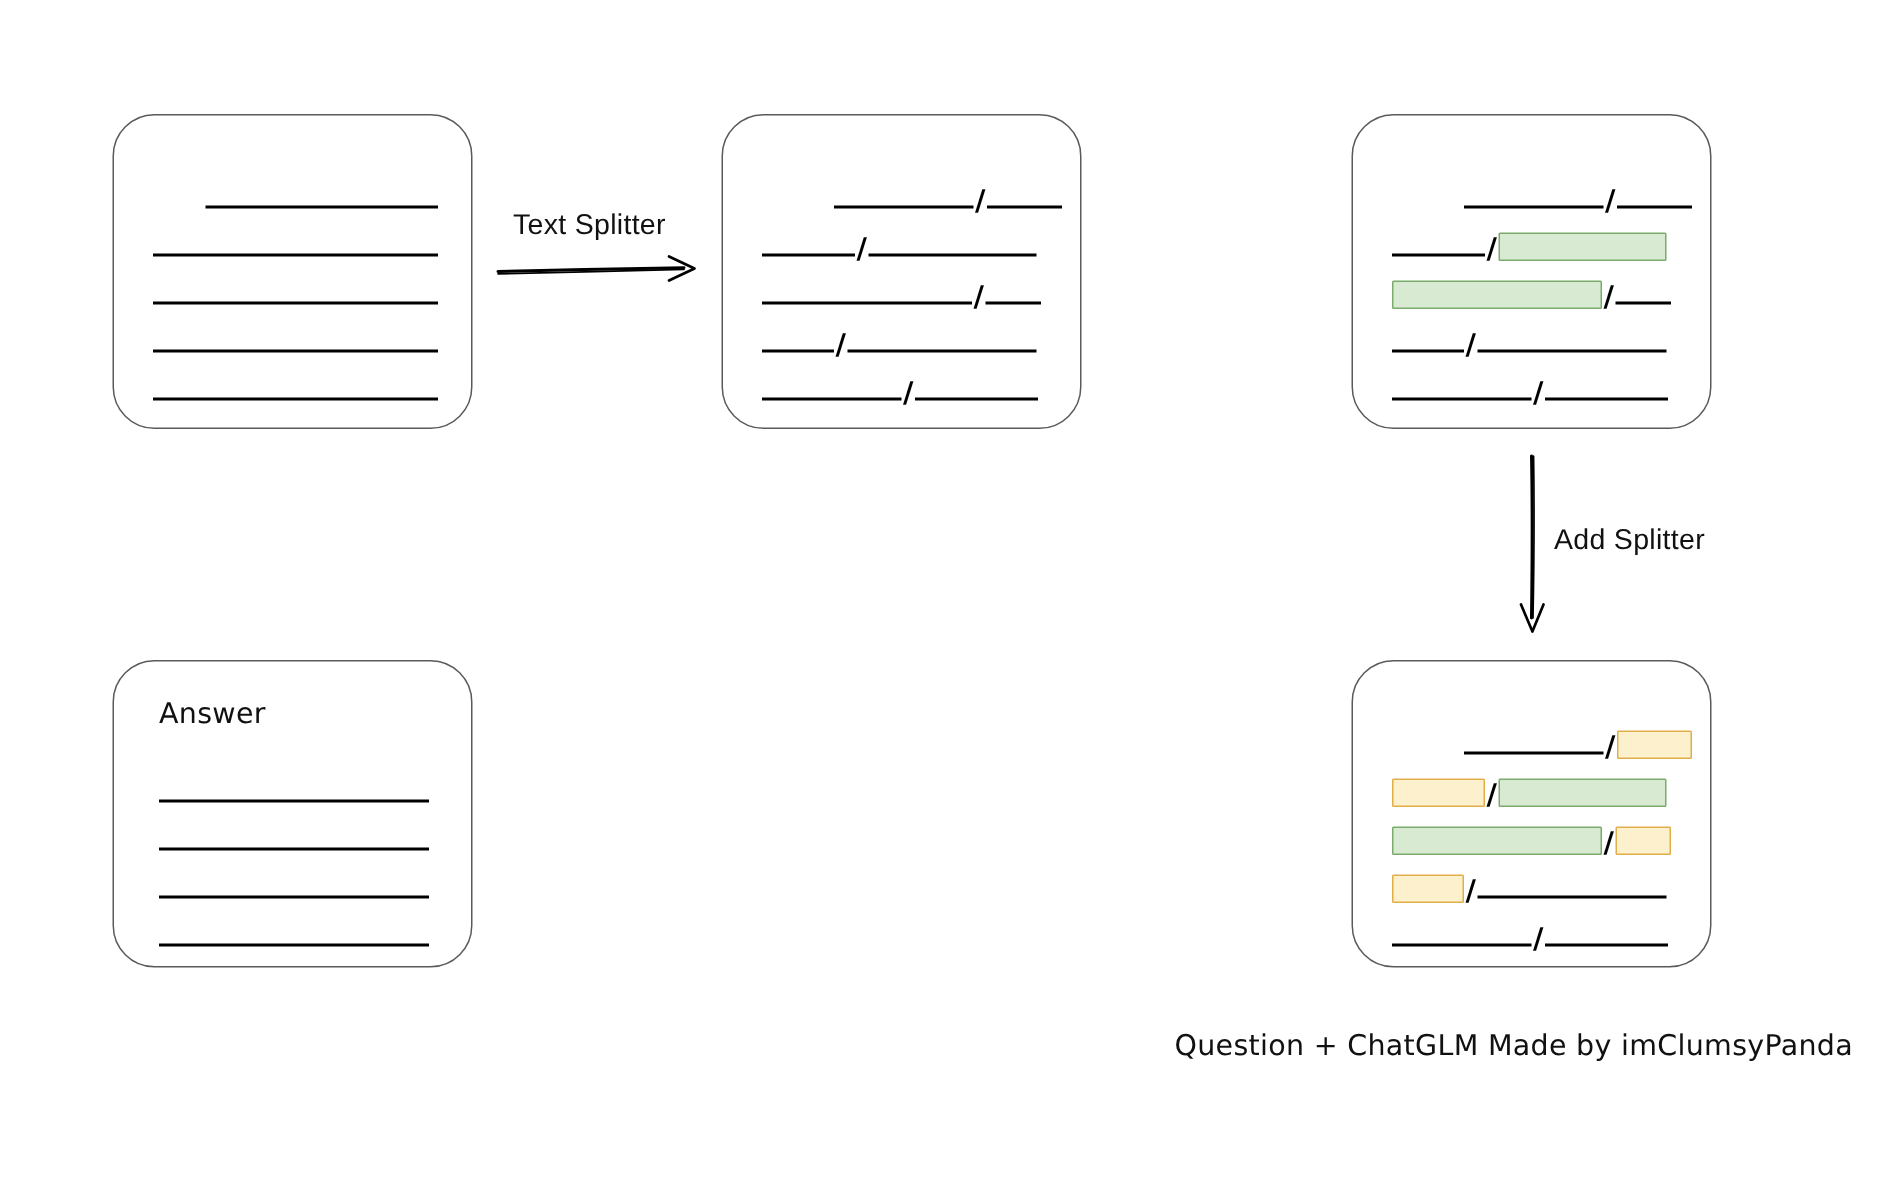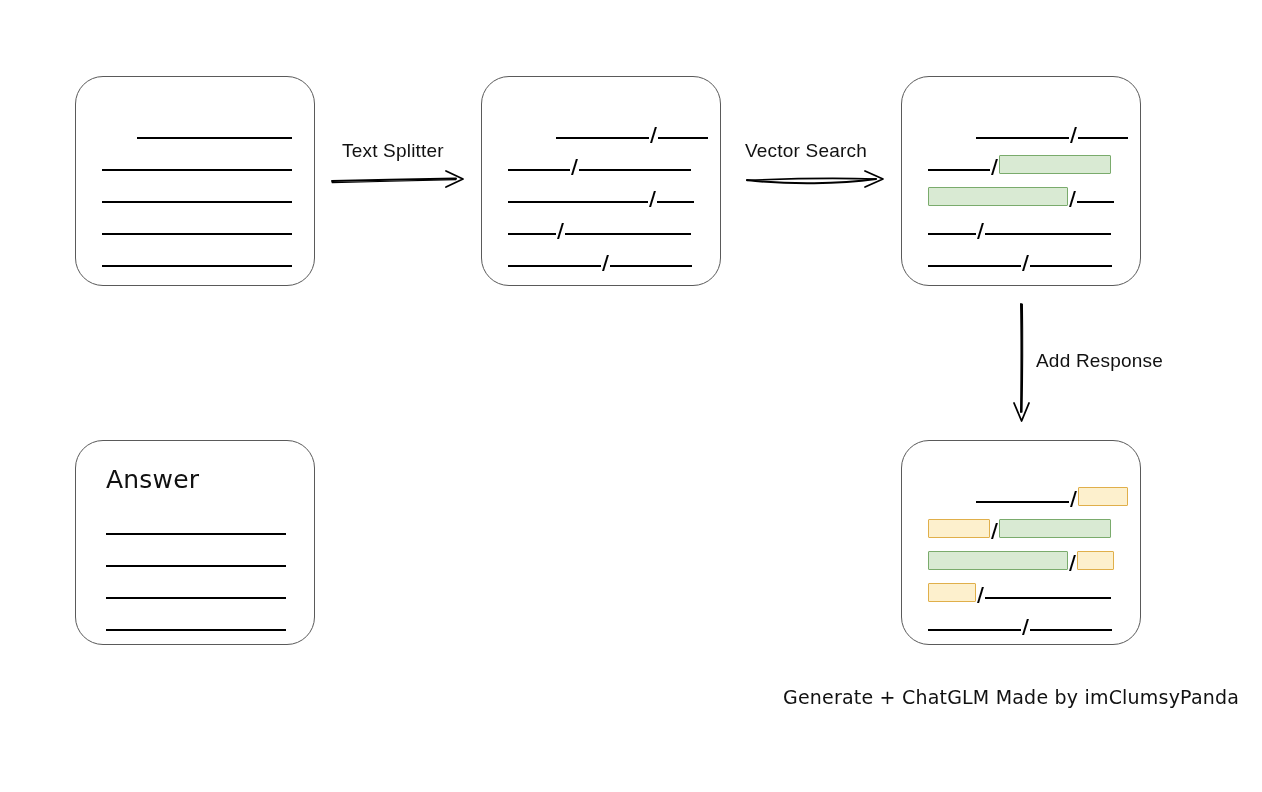--- a/index.html
+++ b/index.html
@@ -84,21 +84,21 @@
     background: #fdf0cd;
     border: 1.4px solid #e0af4a;
   }
 
   .spacer { display:inline-block; }
 
   
   .box-label {
     position: absolute;
     font-family: "DejaVu Sans", "Liberation Sans", sans-serif;
-    font-size: 25px;
+    font-size: 19px;
     letter-spacing: 0.2px;
     color: #111111;
   }
 
   
   .bar {
     position: absolute;
     box-sizing: border-box;
     height: 20px;
     border-radius: 1px;
@@ -193,28 +193,20 @@
           <span class="seg" style="width: 126px;"></span>
         </div>
         <div class="row" style="top: 168px; padding-left: 26px;">
           <span class="seg" style="width: 93px;"></span>
           <span class="slash">/</span>
           <span class="seg" style="width: 82px;"></span>
         </div>
       </div>
   </div>
 
-  <div class="arrow-group" style="left:745px; top:140px; width:140px; height:50px;">
-    <div class="arrow-label" style="left:0px; top:0px;">Vector Search</div>
-    <svg class="arrow-svg" width="140" height="22" style="left:0px; top:28px;" viewBox="0 0 140 22">
-      <path d="M2 12 C 45 17, 95 16, 131 11" stroke="#000" stroke-width="2" fill="none" stroke-linecap="round"></path>
-      <path d="M2 12.4 C 45 10.5, 95 10, 131 11" stroke="#000" stroke-width="1.6" fill="none" stroke-linecap="round"></path>
-      <path d="M120 3 L138 11 L120 19" stroke="#000" stroke-width="1.8" fill="none" stroke-linejoin="round" stroke-linecap="round"></path>
-    </svg>
-  </div>
 
   <div class="doc-box" style="left:901px; top:76px; width:240px; height:210px;">
     <div class="box-inner">
         <div class="row" style="top: 40px; padding-left: 26px;">
           <span class="spacer" style="width: 48px;"></span>
           <span class="seg" style="width: 93px;"></span>
           <span class="slash">/</span>
           <span class="seg" style="width: 50px;"></span>
         </div>
         <div class="row" style="top: 72px; padding-left: 26px;">
@@ -239,21 +231,21 @@
         </div>
       </div>
   </div>
 
   <div class="arrow-group" style="left:1000px; top:302px; width:170px; height:122px;">
     <svg class="arrow-svg" width="30" height="122" style="left:8px; top:0px;" viewBox="0 0 30 122">
       <path d="M13 2 C 13.8 40, 13.4 80, 13 110" stroke="#000" stroke-width="2" fill="none" stroke-linecap="round"></path>
       <path d="M14.4 2 C 15 40, 14.6 80, 14 110" stroke="#000" stroke-width="1.1" fill="none" stroke-linecap="round"></path>
       <path d="M6 101 L13.6 119 L21 101" stroke="#000" stroke-width="1.8" fill="none" stroke-linejoin="round" stroke-linecap="round"></path>
     </svg>
-    <div class="arrow-label" style="left:36px; top:48px;">Add Response</div>
+    <div class="arrow-label" style="left:36px; top:48px;">Add Splitter</div>
   </div>
 
   <div class="doc-box" style="left:901px; top:440px; width:240px; height:205px;">
     <div class="box-inner">
         <div class="row" style="top: 40px; padding-left: 26px;">
           <span class="spacer" style="width: 48px;"></span>
           <span class="seg" style="width: 93px;"></span>
           <span class="slash">/</span>
           <span class="chip yellow" style="width: 50px;"></span>
         </div>
@@ -294,15 +286,15 @@
         </div>
         <div class="row" style="top: 136px; padding-left: 30px;">
           <span class="seg" style="width: 180px;"></span>
         </div>
         <div class="row" style="top: 168px; padding-left: 30px;">
           <span class="seg" style="width: 180px;"></span>
         </div>
       </div>
   </div>
 
-  <div class="caption" style="left:783px; top:686px;">Generate + ChatGLM Made by imClumsyPanda</div>
+  <div class="caption" style="left:783px; top:686px;">Question + ChatGLM Made by imClumsyPanda</div>
 
 </div>
 
 </body></html>

